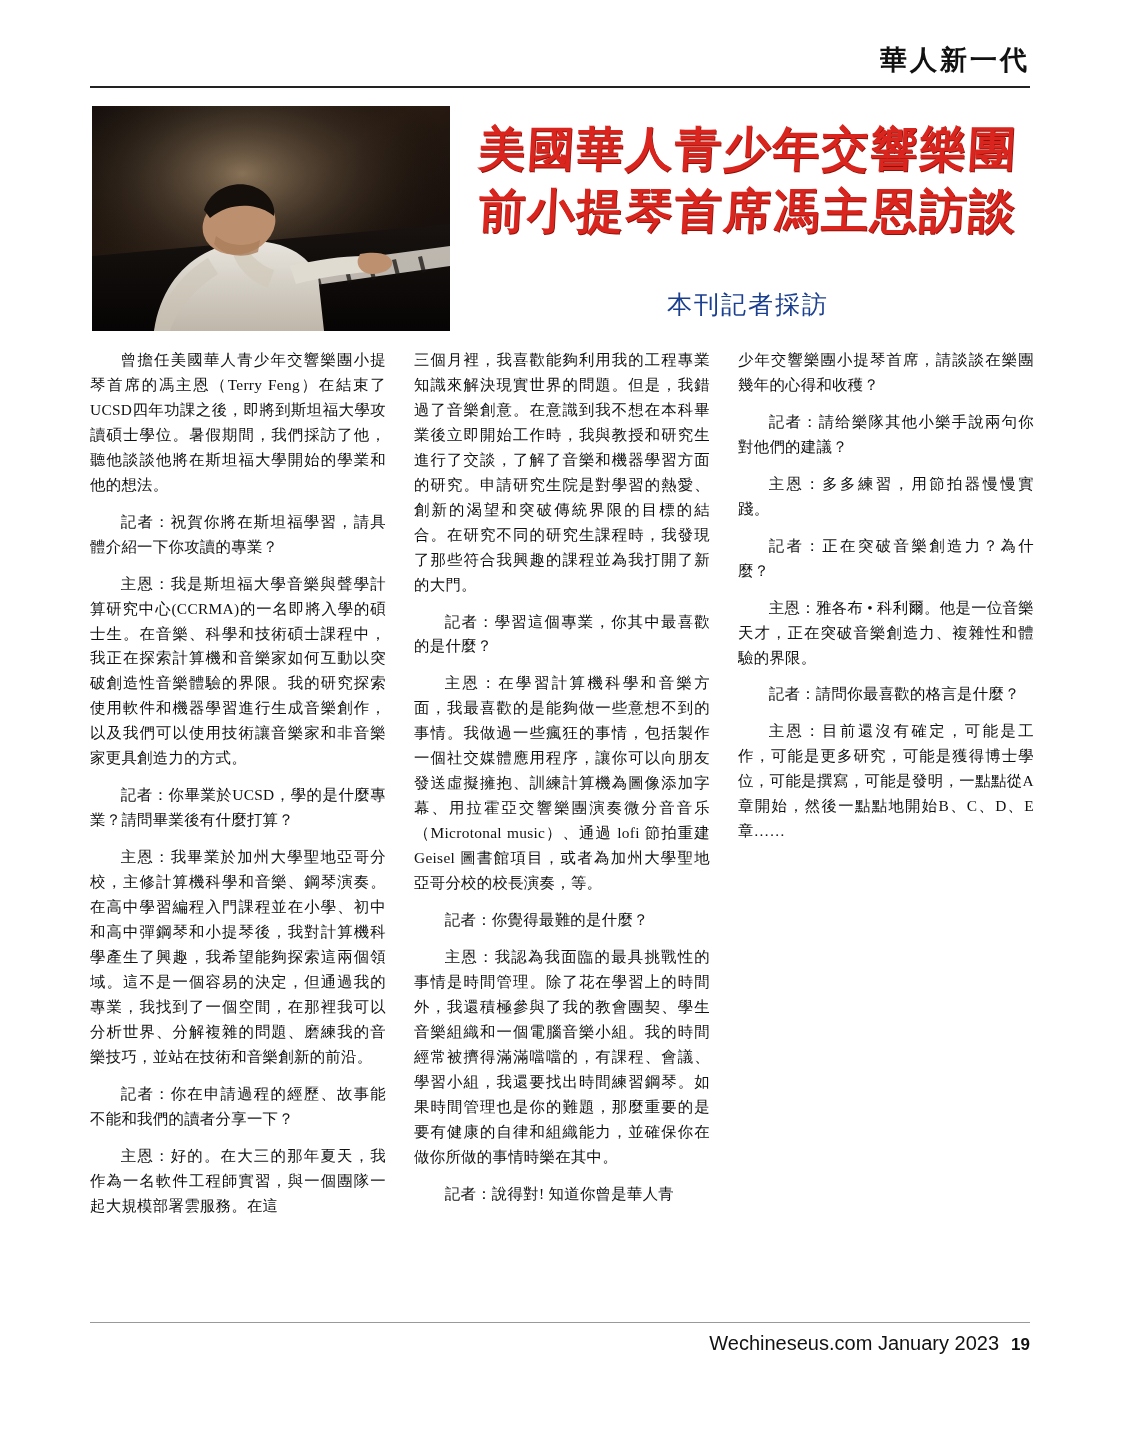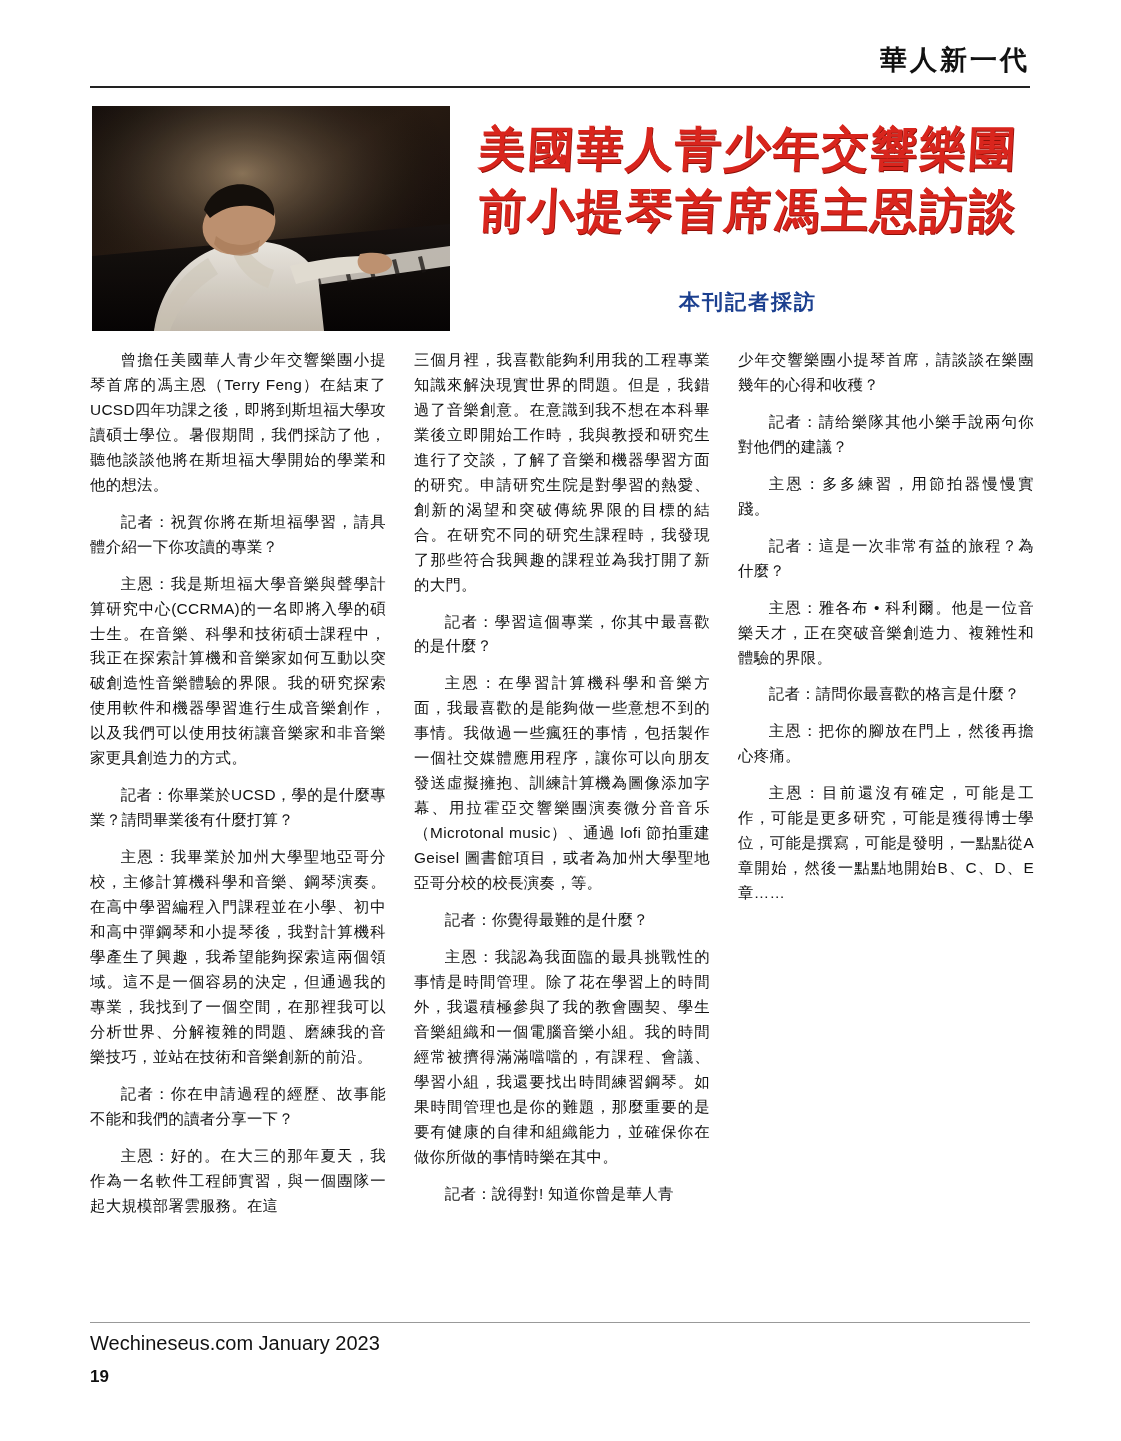--- a/index.html
+++ b/index.html
@@ -78,43 +78,43 @@
     text-shadow: 1px 1px 0 #8d1109;
     transform: skewX(-3deg);
   }
   .byline {
     position: absolute;
     left: 468px;
     top: 288px;
     width: 560px;
     text-align: center;
     font-family: "DejaVu Serif", "Liberation Serif", serif;
-    font-size: 21px;
-    font-weight: bold;
+    font-size: 25px;
+    font-weight: normal;
     letter-spacing: 2px;
     color: #1b3f8f;
   }
 
   
   .columns {
     position: absolute;
     left: 90px;
     top: 348px;
     width: 944px;
     height: 930px;
     display: flex;
     gap: 28px;
   }
   .col {
     width: 296px;
     font-size: 15.4px;
     line-height: 1.62;
     text-align: justify;
     color: #111;
-    font-family: Liberation Sans, sans-serif;
+    font-family: Liberation Serif, serif;
     overflow: hidden;
   }
   .col p {
     margin: 0 0 12px 0;
     text-indent: 2em;
     letter-spacing: 0.3px;
   }
   .col p.cont {
     text-indent: 0;
   }
@@ -127,24 +127,23 @@
     width: 940px;
     height: 1px;
     background: #999;
   }
   .footer {
     position: absolute;
     left: 90px;
     top: 1332px;
     width: 940px;
     display: flex;
-    justify-content: center;
+    justify-content: flex-end;
     align-items: baseline;
     gap: 12px;
-    flex-direction: column;
   }
   .footer-site {
     font-family: "Liberation Sans", sans-serif;
     font-size: 20px;
     color: #111;
   }
   .footer-page {
     font-family: "Liberation Sans", sans-serif;
     font-size: 17px;
     font-weight: bold;
@@ -238,24 +237,23 @@
       <p>主恩：在學習計算機科學和音樂方面，我最喜歡的是能夠做一些意想不到的事情。我做過一些瘋狂的事情，包括製作一個社交媒體應用程序，讓你可以向朋友發送虛擬擁抱、訓練計算機為圖像添加字幕、用拉霍亞交響樂團演奏微分音音乐（Microtonal music）、通過 lofi 節拍重建 Geisel 圖書館項目，或者為加州大學聖地亞哥分校的校長演奏，等。</p>
       <p>記者：你覺得最難的是什麼？</p>
       <p>主恩：我認為我面臨的最具挑戰性的事情是時間管理。除了花在學習上的時間外，我還積極參與了我的教會團契、學生音樂組織和一個電腦音樂小組。我的時間經常被擠得滿滿噹噹的，有課程、會議、學習小組，我還要找出時間練習鋼琴。如果時間管理也是你的難題，那麼重要的是要有健康的自律和組織能力，並確保你在做你所做的事情時樂在其中。</p>
       <p>記者：說得對! 知道你曾是華人青</p>
     </div>
 
     <div class="col">
       <p class="cont">少年交響樂團小提琴首席，請談談在樂團幾年的心得和收穫？</p>
       <p>記者：請给樂隊其他小樂手說兩句你對他們的建議？</p>
       <p>主恩：多多練習，用節拍器慢慢實踐。</p>
-      <p>記者：這是一次非常有益的旅程？為什麼？</p>
+      <p>記者：正在突破音樂創造力？為什麼？</p>
       <p>主恩：雅各布 • 科利爾。他是一位音樂天才，正在突破音樂創造力、複雜性和體驗的界限。</p>
       <p>記者：請問你最喜歡的格言是什麼？</p>
-      <p>主恩：把你的腳放在門上，然後再擔心疼痛。</p>
       <p>主恩：目前還沒有確定，可能是工作，可能是更多研究，可能是獲得博士學位，可能是撰寫，可能是發明，一點點從A章開始，然後一點點地開始B、C、D、E章……</p>
     </div>
 
   </div>
 
   <div class="footer-rule"></div>
   <div class="footer">
     <span class="footer-site">Wechineseus.com January 2023</span>
     <span class="footer-page">19</span>
   </div>

